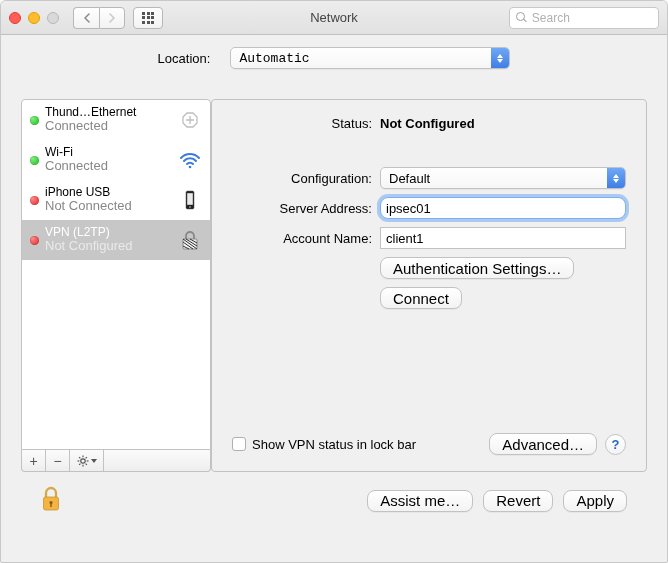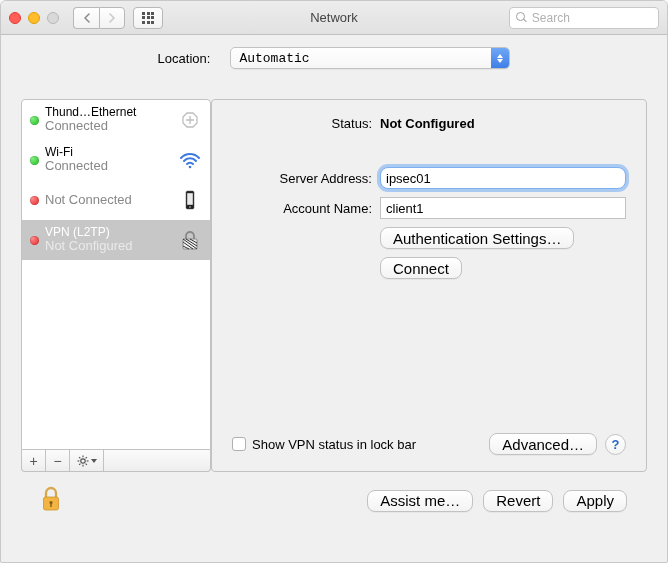--- a/index.html
+++ b/index.html
@@ -357,20 +357,21 @@
                 <path d="M5 12 A 8 8 0 0 1 17 12" fill="none" stroke="#3d7ae0" stroke-width="2" stroke-linecap="round"></path>
                 <path d="M8 15 A 4 4 0 0 1 14 15" fill="none" stroke="#3d7ae0" stroke-width="2" stroke-linecap="round"></path>
                 <circle cx="11" cy="18" r="1.3" fill="#3d7ae0"></circle>
               </svg>
             </div>
           </div>
 
           <div class="svc-item">
             <div class="svc-dot dot-red"></div>
             <div class="svc-text">
+              <div class="svc-name">iPhone USB</div>
               <div class="svc-status">Not Connected</div>
             </div>
             <div class="svc-icon">
               <svg viewBox="0 0 22 22">
                 <rect x="7" y="2" width="8" height="18" rx="1.5" fill="#222" stroke="#555" stroke-width="0.5"></rect>
                 <rect x="8.2" y="4.2" width="5.6" height="11.6" fill="#eaeaea"></rect>
                 <circle cx="11" cy="18" r="1" fill="#888"></circle>
               </svg>
             </div>
           </div>
@@ -417,20 +418,30 @@
           <div class="spacer"></div>
         </div>
       </div>
 
       <div class="pane">
         <div class="status-row">
           <div class="lbl">Status:</div>
           <div class="val">Not Configured</div>
         </div>
 
+        <div class="form-row">
+          <div class="lbl">Configuration:</div>
+          <div class="select config-select">
+            <span>Default</span>
+            <div class="arrows">
+                <div class="up"></div>
+                <div class="down"></div>
+              </div>
+          </div>
+        </div>
 
         <div class="form-row">
           <div class="lbl">Server Address:</div>
           <input class="text-input focused" value="ipsec01" style="">
         </div>
 
         <div class="form-row">
           <div class="lbl">Account Name:</div>
           <input class="text-input" value="client1" style="">
         </div>

